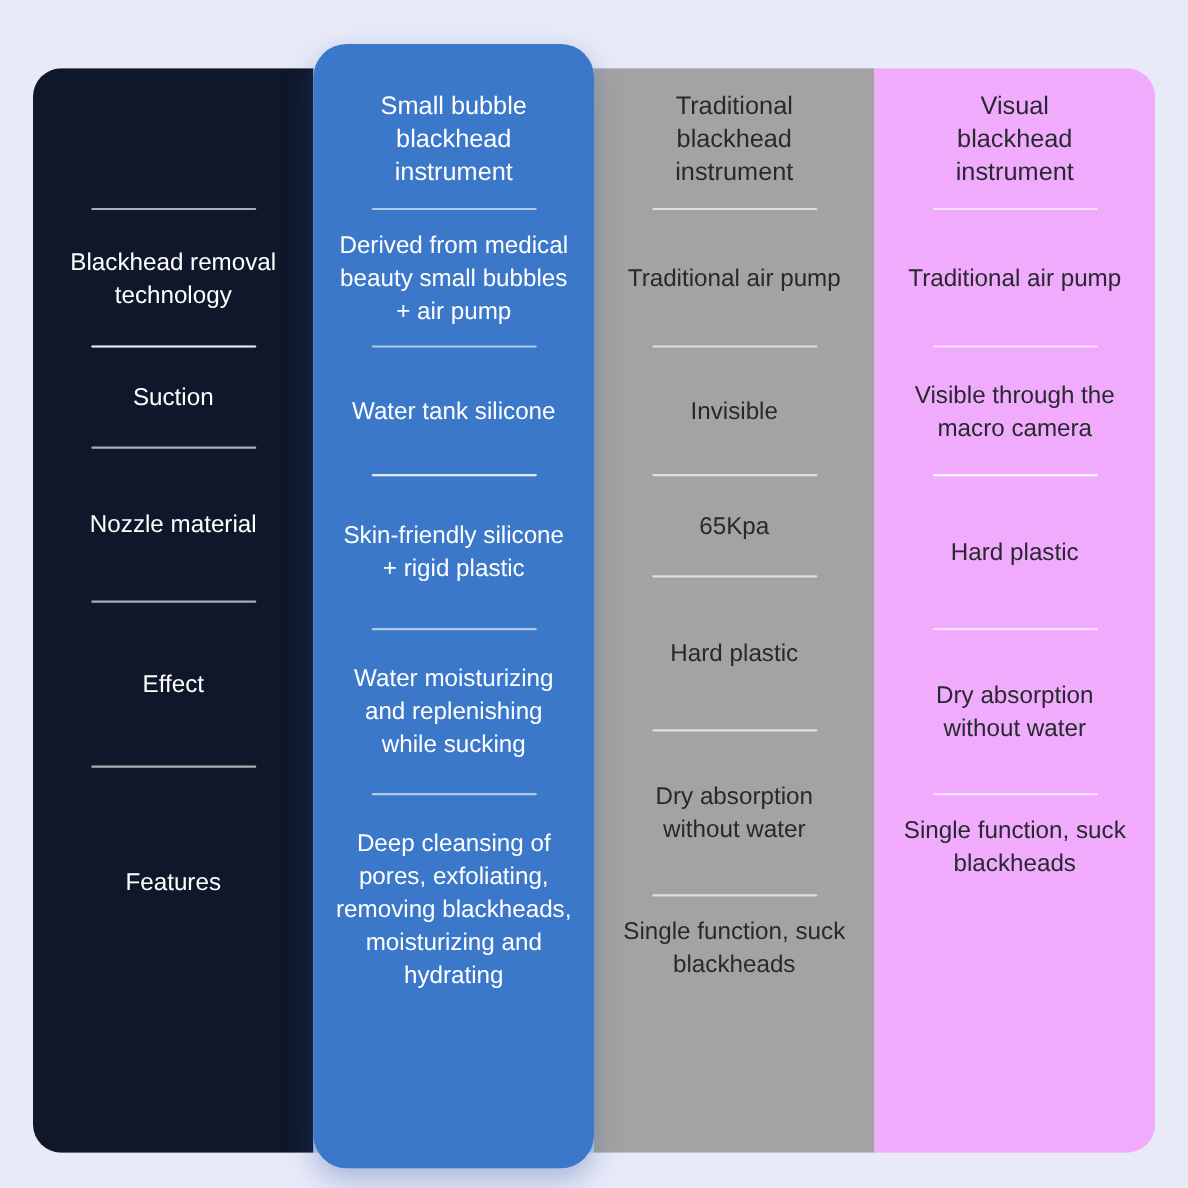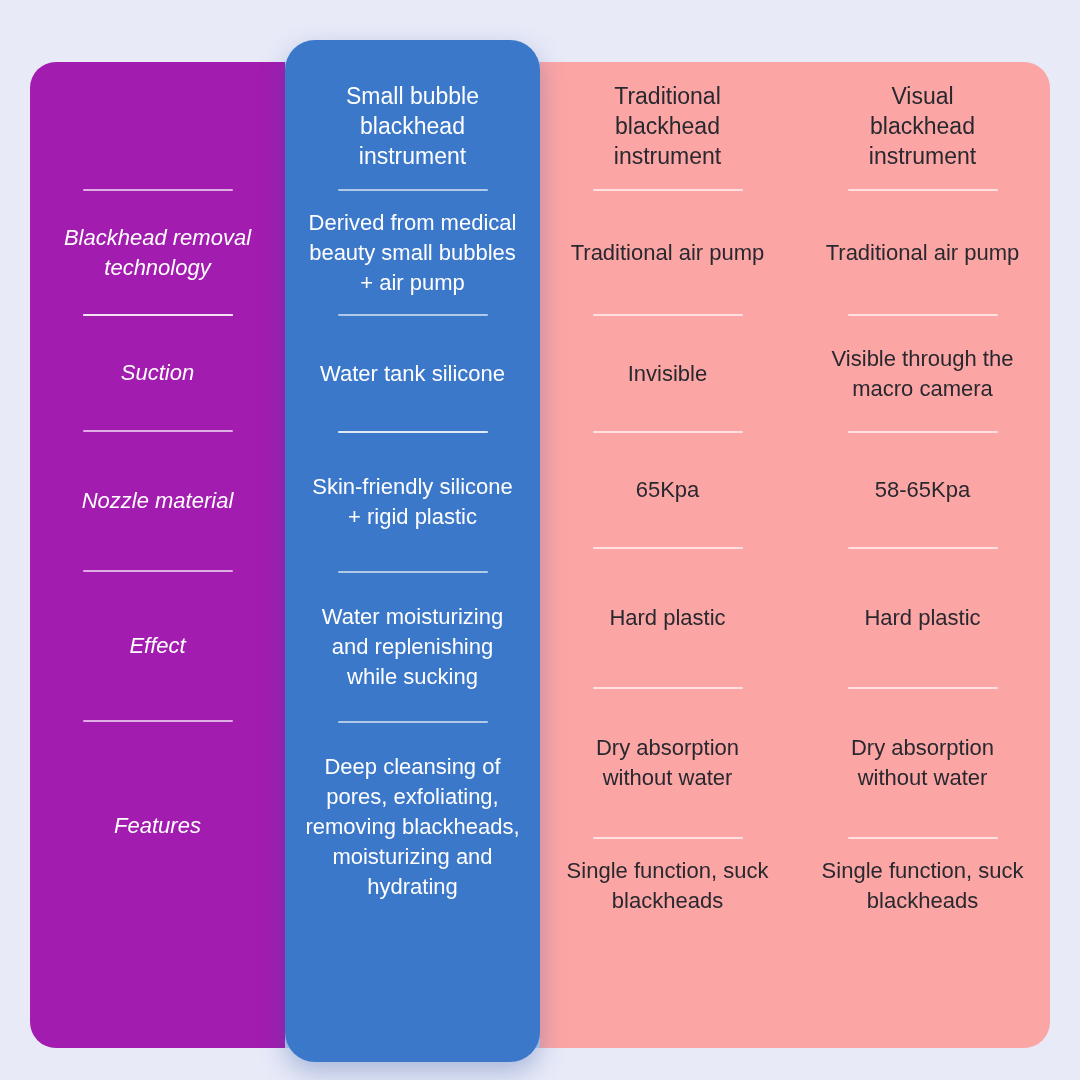--- a/index.html
+++ b/index.html
@@ -28,24 +28,24 @@
     border-radius: 26px;
     overflow: hidden;
     display: flex;
   }
   .col {
     display: flex;
     flex-direction: column;
     flex: 0 0 255px;
     width: 255px;
   }
-  .col-labels  { background: #a21caf; color: #ffffff; font-style: italic; }
+  .col-labels  { background: #0f172a; color: #ffffff; }
   .col-spacer  { background: #b8ccf0; }
-  .col-trad    { background: #fca5a5; color: #28282f; }
-  .col-visual  { background: #fca5a5; color: #28282f; }
+  .col-trad    { background: #a3a3a3; color: #28282f; }
+  .col-visual  { background: #f0abfc; color: #28282f; }
 
   
   .col-highlight {
     position: absolute;
     left: 285px;
     top: 40px;
     width: 255px;
     height: 1022px;
     box-sizing: border-box;
     padding: 22px 0 14px;
@@ -70,21 +70,21 @@
     flex: 0 0 auto;
   }
   .head   { font-size: 23px; }
   .narrow { padding: 0 20px; }
   .xnarrow{ padding: 0 70px; }
   .top    { align-items: flex-start; padding-top: 18px; }
 
   .r1 { height: 128px; }
   .r2 { height: 125px; }
   .r3 { height: 117px; }
-  .r4 { height: 116px; }
+  .r4 { height: 92px; }
   .r5 { height: 140px; }
   .r6 { height: 150px; }
   .r7 { height: 210px; }
 
   .rule {
     height: 2px;
     width: 150px;
     margin: -1px auto;
     background: rgba(255, 255, 255, 0.65);
     border-radius: 1px;
@@ -133,21 +133,20 @@
       <div class="cell r7 narrow top">Single function, suck blackheads</div>
     </div>
 
     <div class="col col-visual">
       <div class="cell r1 head xnarrow">Visual blackhead instrument</div>
       <div class="rule"></div>
       <div class="cell r2 narrow">Traditional air pump</div>
       <div class="rule"></div>
       <div class="cell r3">Visible through the macro camera</div>
       <div class="rule"></div>
-      <div class="cell r4">58-65Kpa</div>
       <div class="rule"></div>
       <div class="cell r5">Hard plastic</div>
       <div class="rule"></div>
       <div class="cell r6 narrow">Dry absorption without water</div>
       <div class="rule"></div>
       <div class="cell r7 narrow top">Single function, suck blackheads</div>
     </div>
 
   </div>
 

